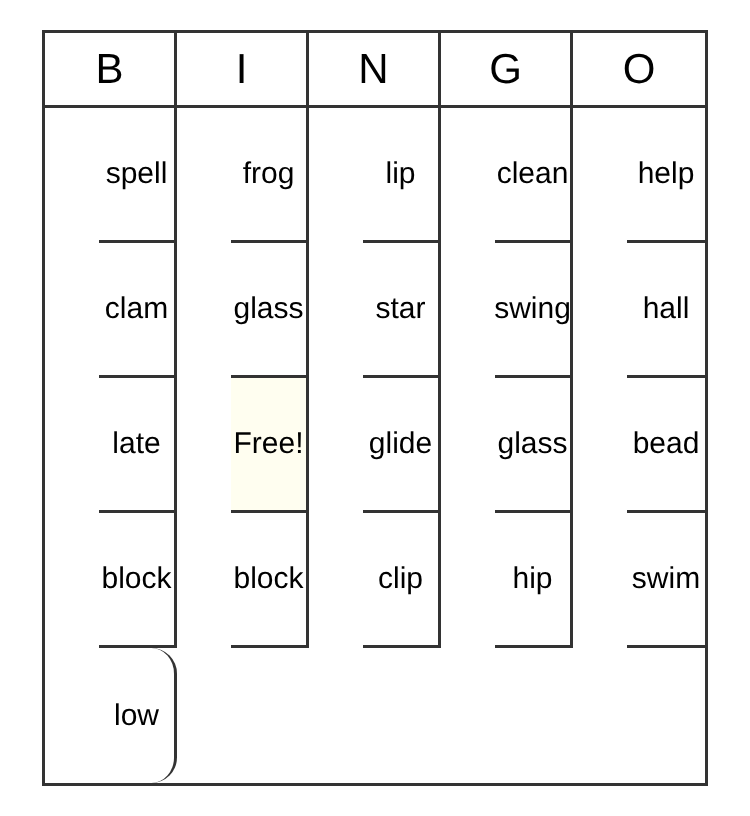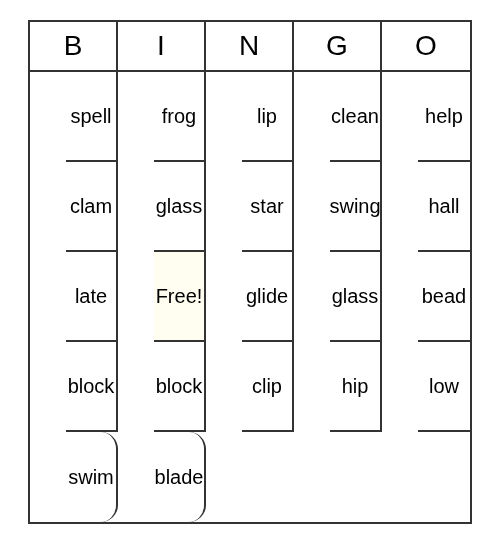--- a/index.html
+++ b/index.html
@@ -96,17 +96,16 @@
       <div class="bingo-cell">hall</div>
       <div class="bingo-cell">late</div>
       <div class="bingo-cell free">Free!</div>
       <div class="bingo-cell">glide</div>
       <div class="bingo-cell">glass</div>
       <div class="bingo-cell">bead</div>
       <div class="bingo-cell">block</div>
       <div class="bingo-cell">block</div>
       <div class="bingo-cell">clip</div>
       <div class="bingo-cell">hip</div>
+      <div class="bingo-cell">swim</div>
       <div class="bingo-cell">low</div>
-      <div class="bingo-cell">swim</div>
-      <div class="bingo-cell">blade</div>
     </div>
 </div>
 
 </body></html>

